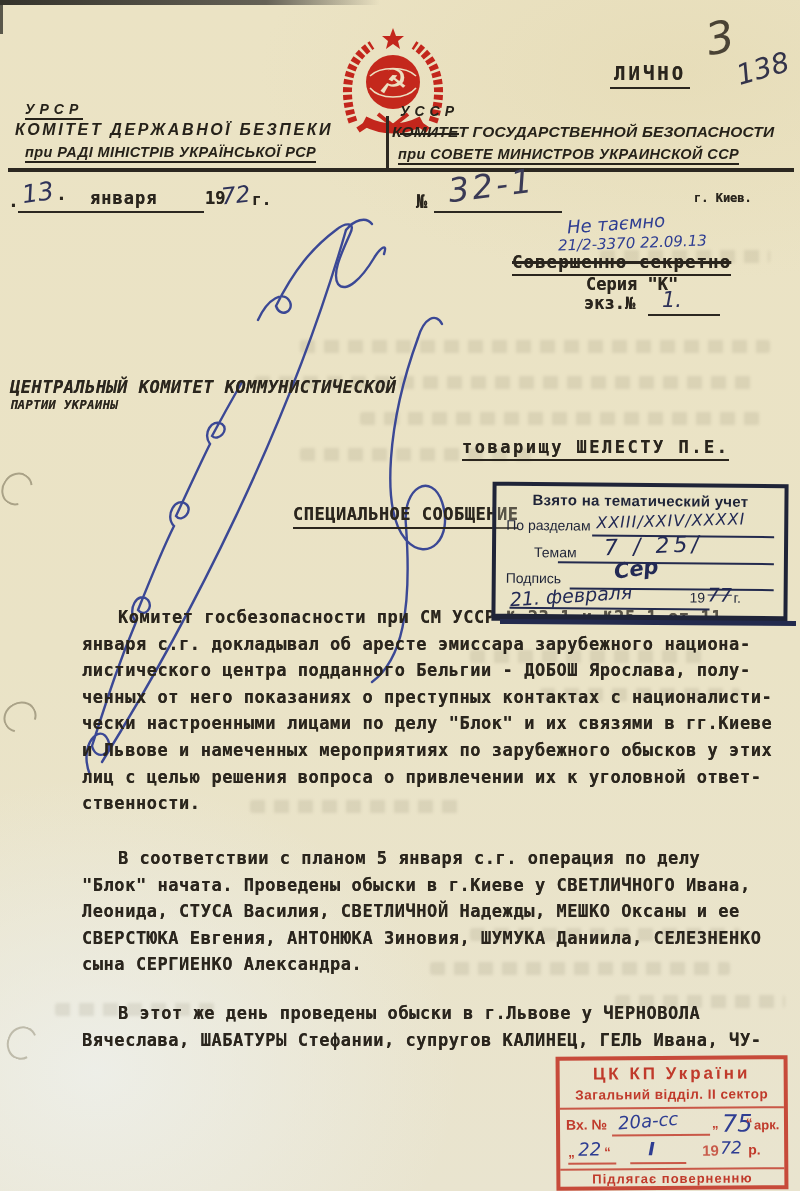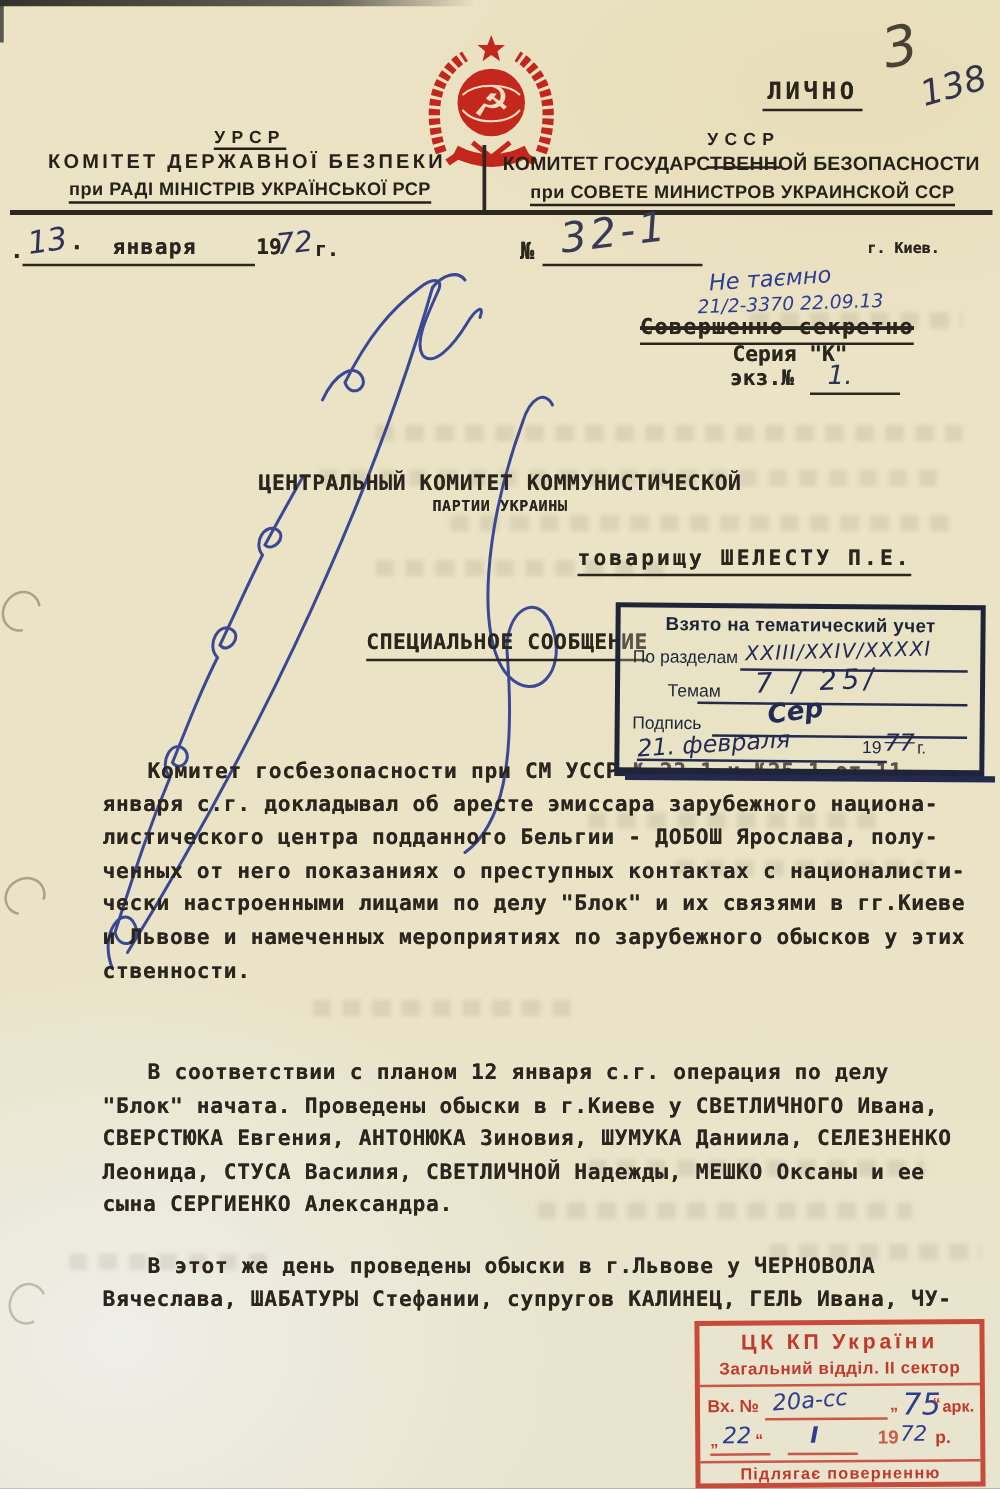--- a/index.html
+++ b/index.html
@@ -9,21 +9,21 @@
       radial-gradient(ellipse 600px 300px at 85% 6%, rgba(226,214,172,.45), rgba(226,214,172,0) 70%),
       linear-gradient(180deg,#ebe3c4 0%,#eae3c6 55%,#e9e4cf 100%);
     font-family:"DejaVu Sans Mono",monospace;color:#2a251d;}
   .abs{position:absolute;}
   .type{font-family:"DejaVu Sans Mono",monospace;font-weight:bold;color:#2a251d;text-shadow:0 0 .4px rgba(42,37,29,.75);}
   .print{font-family:"Liberation Sans",sans-serif;font-weight:bold;color:#26221a;}
   .hand{font-family:"DejaVu Sans",sans-serif;font-style:italic;font-weight:400;}
   .uline{height:2px;background:#2c2821;}
   .tline{white-space:nowrap;line-height:26.6px;font-size:17px;letter-spacing:.55px;}
   .ind{padding-left:36px;}
-  .center{text-align:center;}
+  .center{font-style:italic;}
   .sm{position:absolute;height:13px;border-radius:3px;opacity:.5;filter:blur(1.7px);
       background:repeating-linear-gradient(90deg, rgba(110,102,76,.26) 0 15px, rgba(110,102,76,0) 15px 24px);}
   .hole{position:absolute;width:26px;height:30px;border-radius:50%;border:2px solid rgba(118,110,84,.55);
         border-right-color:transparent;background:transparent;}
   .stampbox{position:absolute;left:492px;top:483px;width:288px;height:128px;border:4px solid #1f2438;
         border-bottom-width:7px;transform:rotate(.5deg);z-index:6;background:rgba(233,226,198,.25);}
   .stampbox .lbl{font-family:"Liberation Sans",sans-serif;font-weight:normal;color:#1f2438;font-size:14px;}
   .sb-line{position:absolute;height:2px;background:#232a4e;}
   .redstamp{position:absolute;left:556px;top:1056px;width:224px;height:126px;border:4px solid rgba(193,52,38,.88);
         transform:rotate(-.4deg);z-index:6;}
@@ -156,28 +156,29 @@
     <div class="abs lbl" style="left:238px;top:102px;">г.</div>
   </div>
 
   <div class="abs" style="left:82px;top:604px;z-index:2;">
     <div class="tline type ind"><span>Комитет госбезопасности при СМ </span><span>УССР № 23-1 и №25-1 от 11</span></div>
     <div class="tline type">января с.г. докладывал об аресте эмиссара зарубежного национа-</div>
     <div class="tline type">листического центра подданного Бельгии - ДОБОШ Ярослава, полу-</div>
     <div class="tline type">ченных от него показаниях о преступных контактах с националисти-</div>
     <div class="tline type">чески настроенными лицами по делу "Блок" и их связями в гг.Киеве</div>
     <div class="tline type">и Львове и намеченных мероприятиях по зарубежного обысков у этих</div>
+    <div class="tline type">лиц с целью решения вопроса о привлечении их к уголовной ответ-</div>
     <div class="tline type">ственности.</div>
   </div>
 
   <div class="abs" style="left:82px;top:845px;z-index:2;">
-    <div class="tline type ind">В соответствии с планом 12 января с.г. операция по делу</div>
+    <div class="tline type ind">В соответствии с планом 5 января с.г. операция по делу</div>
     <div class="tline type">"Блок" начата. Проведены обыски в г.Киеве у СВЕТЛИЧНОГО Ивана,</div>
+    <div class="tline type">Леонида, СТУСА Василия, СВЕТЛИЧНОЙ Надежды, МЕШКО Оксаны и ее</div>
     <div class="tline type">СВЕРСТЮКА Евгения, АНТОНЮКА Зиновия, ШУМУКА Даниила, СЕЛЕЗНЕНКО</div>
-    <div class="tline type">Леонида, СТУСА Василия, СВЕТЛИЧНОЙ Надежды, МЕШКО Оксаны и ее</div>
     <div class="tline type">сына СЕРГИЕНКО Александра.</div>
   </div>
 
   <div class="abs" style="left:82px;top:1000px;z-index:2;">
     <div class="tline type ind">В этот же день проведены обыски в г.Львове у ЧЕРНОВОЛА</div>
     <div class="tline type">Вячеслава, ШАБАТУРЫ Стефании, супругов КАЛИНЕЦ, ГЕЛЬ Ивана, ЧУ-</div>
   </div>
 
   <div class="abs" style="left:500px;top:620px;width:296px;height:5px;background:#232a4e;transform:rotate(.4deg);z-index:7;"></div>
 

